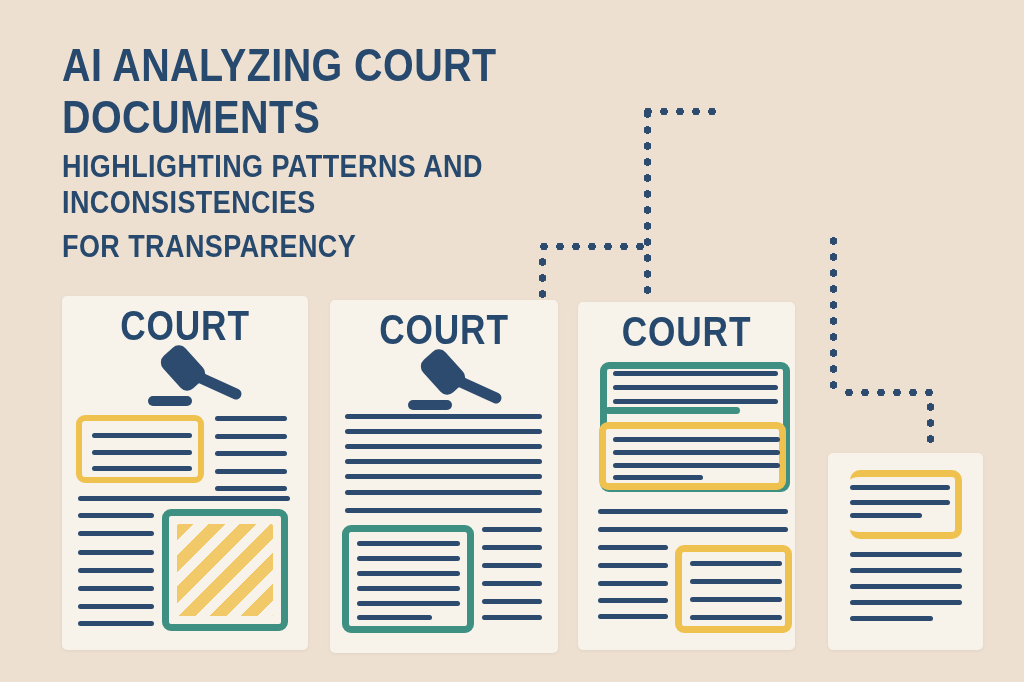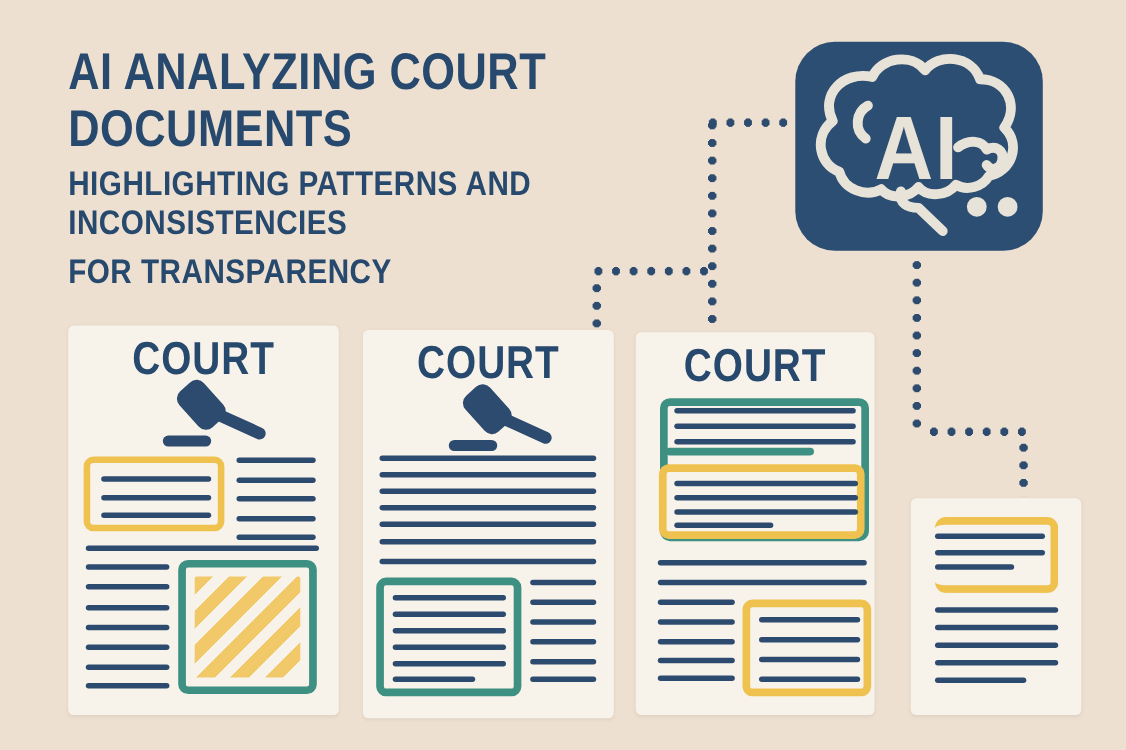--- a/index.html
+++ b/index.html
@@ -97,35 +97,20 @@
 <body>
 
 <div class="canvas">
 
   <div class="head-line t1">AI ANALYZING COURT</div>
   <div class="head-line t2">DOCUMENTS</div>
   <div class="head-line s1">HIGHLIGHTING PATTERNS AND</div>
   <div class="head-line s2">INCONSISTENCIES</div>
   <div class="head-line s3">FOR TRANSPARENCY</div>
 
-  <div class="ai-badge">
-    <svg width="225" height="190" viewBox="0 0 225 190">
-      <g fill="none" stroke="#E8E3D8" stroke-width="9" stroke-linecap="round" stroke-linejoin="round">
-        <path d="M40,118 C22,112 16,86 34,72 C22,48 44,26 70,32 C78,14 106,10 118,26 C130,10 160,12 168,34 C192,34 204,58 190,78 C206,94 196,118 176,122 C170,132 156,136 146,130 C138,140 120,142 112,132 C104,142 86,144 78,134 C64,142 44,134 40,118 Z"></path>
-        <path d="M96,136 C94,147 102,151 112,151 L134,172"></path>
-        <path d="M66,58 C55,64 53,80 64,88"></path>
-        <path d="M148,96 C158,88 170,90 174,98 C182,94 190,98 188,108 C186,116 178,118 174,112"></path>
-      </g>
-      <g fill="#E8E3D8">
-        <circle cx="165" cy="150" r="9"></circle>
-        <circle cx="193" cy="150" r="9"></circle>
-      </g>
-    </svg>
-    <div class="ai-label">AI</div>
-  </div>
 
   <div class="dots-h" style="left:640px; top:106px; width:80px;"></div>
   <div class="dots-v" style="left:642px; top:106px; height:193px;"></div>
   <div class="dots-h" style="left:536px; top:241px; width:114px;"></div>
   <div class="dots-v" style="left:537px; top:254px; height:46px;"></div>
   <div class="dots-v" style="left:828px; top:233px; height:164px;"></div>
   <div class="dots-h" style="left:841px; top:387px; width:97px;"></div>
   <div class="dots-v" style="left:925px; top:399px; height:52px;"></div>
 
   <div class="card doc1">

